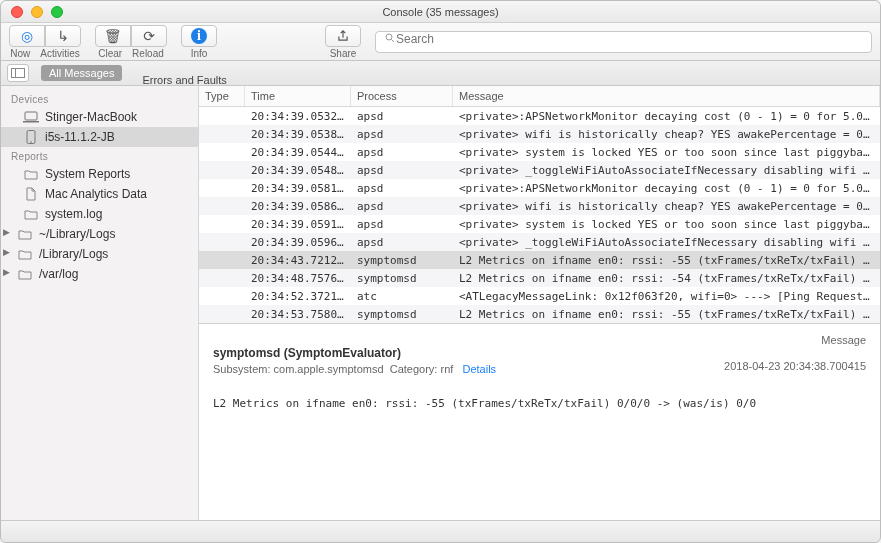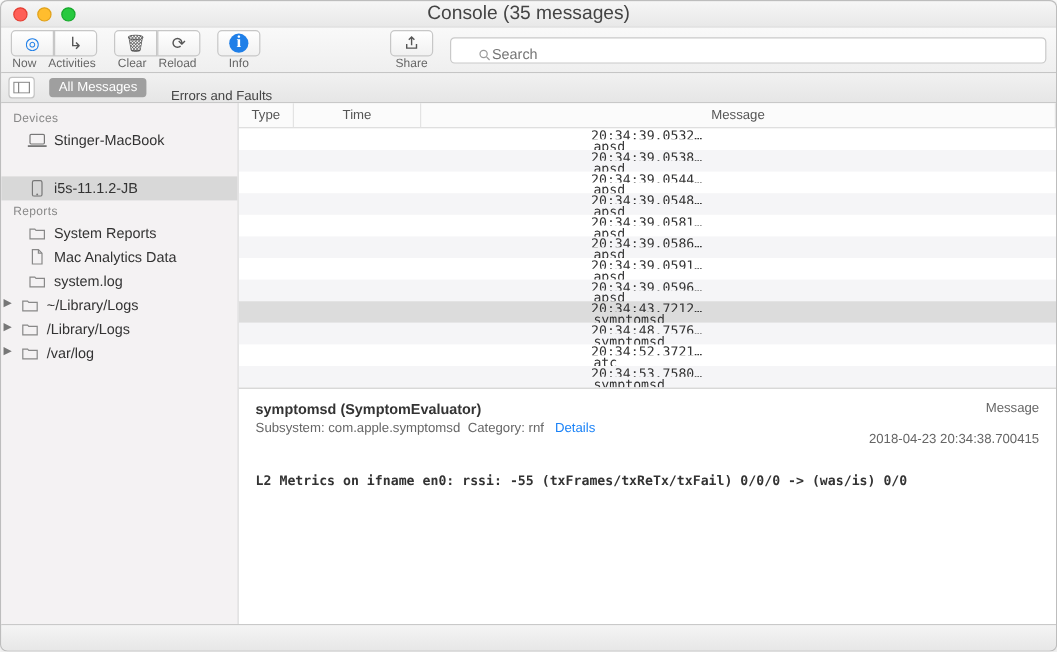--- a/index.html
+++ b/index.html
@@ -4,63 +4,63 @@
 <style>
 * { box-sizing: border-box; margin: 0; padding: 0; }
 html, body { width: 881px; height: 543px; overflow: hidden; font-family: -apple-system, "Helvetica Neue", Arial, sans-serif; font-size: 12px; color: #333; }
 .window { width: 881px; height: 543px; background: #ececec; border: 1px solid #bdbdbd; border-radius: 6px; display: flex; flex-direction: column; box-shadow: 0 2px 8px rgba(0,0,0,0.15);}
 .titlebar { height: 22px; background: linear-gradient(#f6f6f6,#e8e8e8); border-bottom: 1px solid #d0d0d0; display: flex; align-items: center; position: relative; border-radius: 6px 6px 0 0;}
 .traffic { display: flex; gap: 8px; padding-left: 10px; align-items:center;}
 .tl { width: 12px; height: 12px; border-radius: 50%; }
 .tl.red { background: #ff5f57; border:1px solid #e33e32;}
 .tl.yellow { background: #ffbd2e; border:1px solid #e0a11a;}
 .tl.green { background: #28c940; border:1px solid #17a82c;}
-.titlebar .title { position:absolute; left:0; right:0; text-align:center; font-size:16px; color:#444; pointer-events:none;}
+.titlebar .title { position:absolute; left:0; right:0; text-align:center; font-size:11px; color:#444; pointer-events:none;}
 .toolbar { height: 38px; background: linear-gradient(#f9f9f9,#efefef); border-bottom: 1px solid #c5c5c5; display:flex; align-items:center; padding: 0 8px; gap: 14px;}
 .tb-group { display:flex; flex-direction:column; align-items:center; gap:1px;}
 .tb-btnrow { display:flex; }
 .tb-btn { height: 22px; min-width: 36px; background: linear-gradient(#ffffff,#f1f1f1); border:1px solid #c7c7c7; display:flex; align-items:center; justify-content:center; font-size:14px; color:#555; cursor:default;}
 .tb-btn:first-child { border-radius: 4px 0 0 4px; }
 .tb-btn:last-child { border-radius: 0 4px 4px 0; }
 .tb-btn.single { border-radius:4px; }
 .tb-label { font-size:10px; color:#666;}
 .tb-label-row { display:flex; gap:10px;}
-.search { flex:1; display:flex; align-items:flex-end; background:#fff; border:1px solid #c9c9c9; border-radius:4px; height:22px; padding:0 22px; color:#999;}
+.search { flex:1; display:flex; align-items:flex-start; background:#fff; border:1px solid #c9c9c9; border-radius:4px; height:22px; padding:0 8px; color:#999;}
 .search input { border:none; outline:none; flex:1; font-size:12px; background:transparent;}
 .filterbar { height: 25px; background: linear-gradient(#f1f1f1,#e6e6e6); border-bottom:1px solid #c8c8c8; display:flex; align-items:center; padding-left:6px; gap:12px;}
 .sidebar-toggle { width:22px; height:18px; border:1px solid #c3c3c3; border-radius:3px; background:#fff; display:flex; align-items:center; justify-content:center;}
 .pill { padding:2px 8px; border-radius:3px; font-size:11px; background:#9f9f9f; color:#fff;}
 .pill.plain { background:transparent; color:#444;margin-top:14px;}
 .body { flex:1; display:flex; min-height:0;}
 .sidebar { width:198px; background:#f4f2f3; border-right:1px solid #d6d6d6; overflow-y:auto; padding-top:4px;}
 .section-title { font-size:10px; color:#888; padding:4px 10px 2px; text-transform:none; letter-spacing:0.3px;}
 .sb-item { display:flex; align-items:flex-start; gap:6px; padding:3px 10px 3px 14px; font-size:12px; color:#333;}
 .sb-item.indented { padding-left:22px;}
-.sb-item.selected { background:#d8d8d8;margin-top:20px;}
+.sb-item.selected { background:#d8d8d8;}
 .sb-item .disclosure { width:8px; color:#777; font-size:9px; margin-left:-12px;}
 .sb-icon { width:16px; height:14px; display:flex; align-items:center; justify-content:center; color:#7a7a7a;}
 .main { flex:1; display:flex; flex-direction:column; min-width:0;}
-.table-header { display:flex; background:#fbfbfb; border-bottom:1px solid #d8d8d8; font-size:11px; color:#555;text-align:center;}
+.table-header { display:flex; background:#fbfbfb; border-bottom:1px solid #d8d8d8; font-size:11px; color:#555;}
 .th { padding:4px 6px; border-right:1px solid #e3e3e3;}
 .col-type { width:46px;}
 .col-time { width:106px;}
 .col-process { width:102px;}
 .col-message { flex:1;}
 .rows { overflow:hidden; background:#fff;}
-.row { display:flex; font-family: Menlo, Consolas, monospace; font-size:11px; color:#333; height:18px; align-items:center; white-space:nowrap;flex-direction:column;}
+.row { display:flex; font-family: Menlo, Consolas, monospace; font-size:11px; color:#333; height:18px; align-items:center; white-space:nowrap;}
 .row:nth-child(even){ background:#f5f5f7;}
 .row.sel { background:#dcdcdc;}
 .td { padding:0 6px; overflow:hidden; text-overflow:ellipsis;}
 .detail { border-top:1px solid #cfcfcf; background:#fff; flex:1; padding:10px 14px; font-size:12px; color:#333; overflow:hidden;}
 .detail-head { display:flex; justify-content:space-between; align-items:flex-start;}
-.detail-title { font-weight:600; font-size:12px;}
+.detail-title { font-weight:600; font-size:12px;margin-top:12px;}
 .detail-sub { font-size:11px; color:#666; margin-top:3px;}
 .detail-sub .link { color:#1a82f7;}
 .volatile { font-size:11px; color:#666; text-align:right;}
-.detail-msg { font-family: Menlo, Consolas, monospace; font-size:11px; margin-top:22px;font-weight:bold;}
+.detail-msg { font-family: Menlo, Consolas, monospace; font-size:11px; margin-top:22px;}
 .footer { height:22px; background:linear-gradient(#f4f4f4,#e7e7e7); border-top:1px solid #c9c9c9; border-radius:0 0 6px 6px;}
 svg { display:block;}
 </style>
 </head>
 <body>
 
 <div class="window">
   <div class="titlebar">
     <div class="traffic">
       <div class="tl red"></div>
@@ -222,20 +222,21 @@
             </span>
             <span>/var/log</span>
           </div>
         </div>
     </div>
 
     <div class="main">
       <div class="table-header">
         <div class="th col-type">Type</div>
         <div class="th col-time">Time</div>
+        <div class="th col-process">Process</div>
         <div class="th col-message">Message</div>
       </div>
       <div class="rows" id="rows">
           <div class="row">
             <div class="td col-type"></div>
             <div class="td col-time">20:34:39.053284</div>
             <div class="td col-process">apsd</div>
             <div class="td col-message">&lt;private&gt;:APSNetworkMonitor decaying cost (0 - 1) = 0 for 5.015960 s…</div>
           </div>
           <div class="row">

